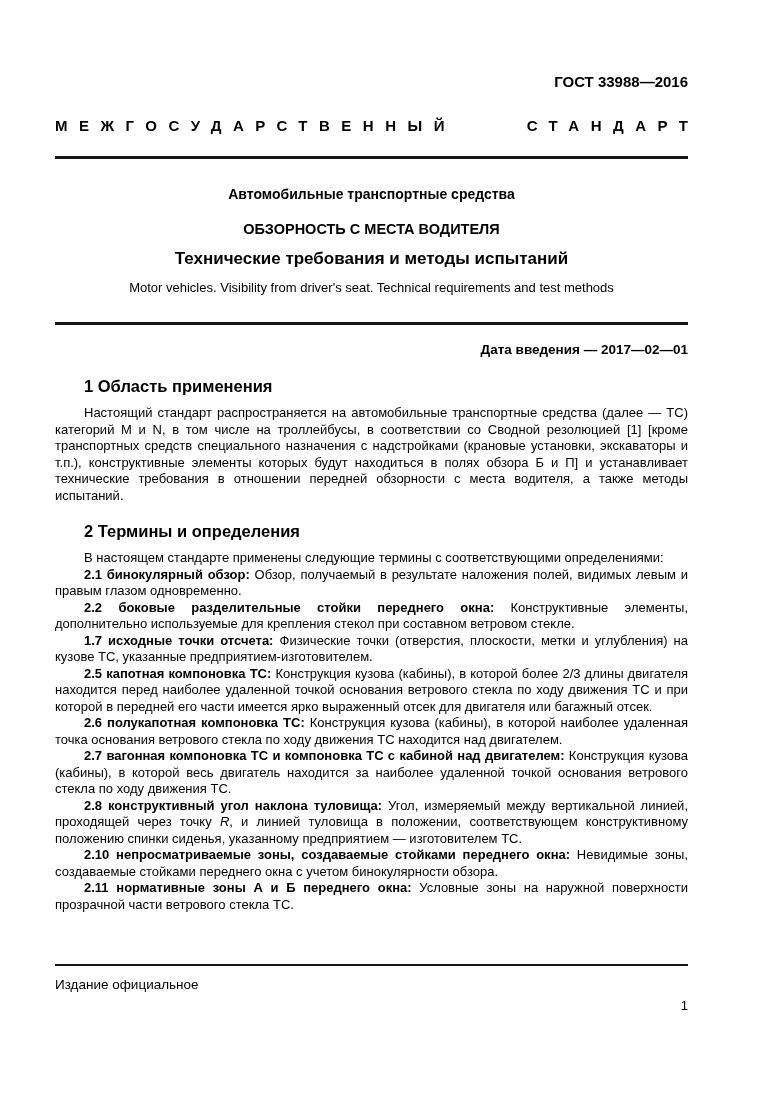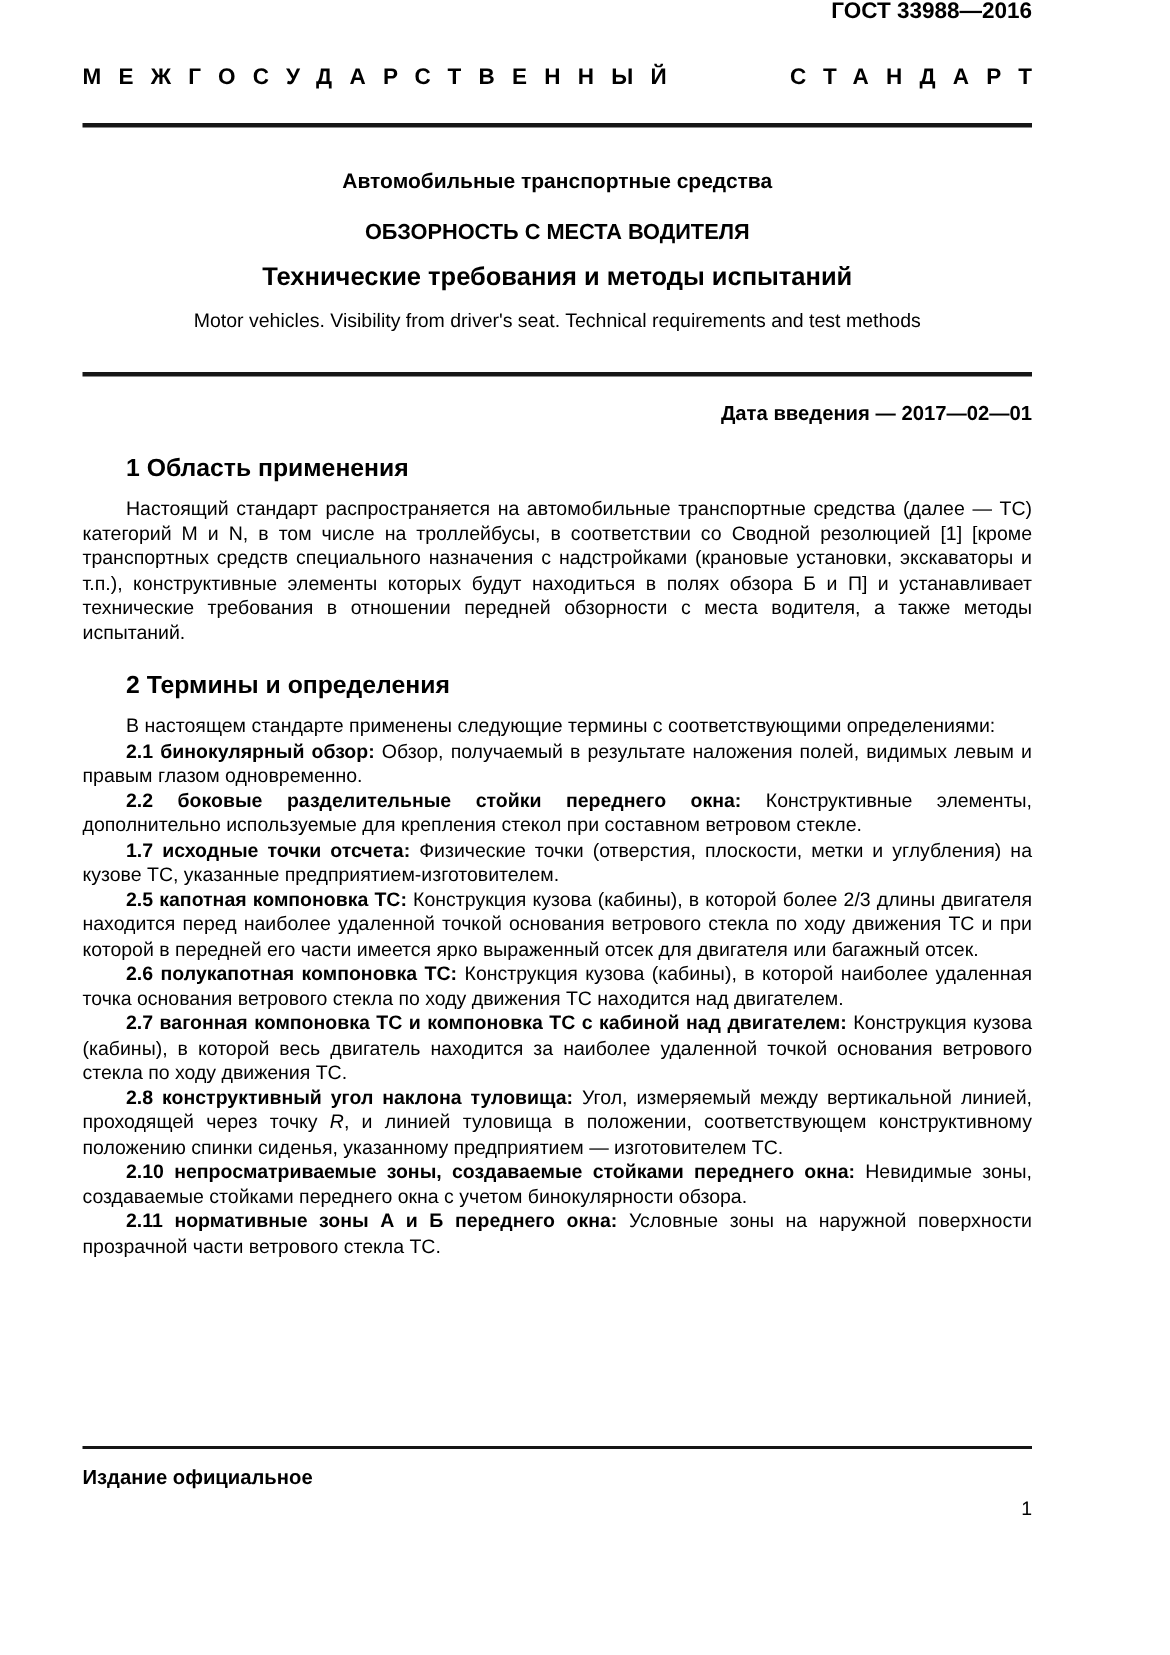--- a/index.html
+++ b/index.html
@@ -12,20 +12,21 @@
     font-family:"Liberation Sans", sans-serif;
     overflow:hidden;
   }
   .content{
     position:absolute;
     left:55px;
     top:0;
     width:633px;
   }
   .std-number{
+    padding-top:74px;
     text-align:right;
     font-weight:700;
     font-size:15px;
     line-height:16px;
   }
   .std-type{
     margin-top:27px;
     display:flex;
     justify-content:space-between;
     font-weight:700;
@@ -46,21 +47,21 @@
   .body-text{
     margin:9px 0 0 0;
     font-size:13px;
     line-height:16.5px;
     text-align:justify;
     text-indent:29px;
   }
   .term{margin:0;}
   .term b{font-weight:700;}
   .footer-rule{position:absolute;left:55px;width:633px;top:964px;height:2px;background:#161616;}
-  .edition{position:absolute;left:55px;top:977px;font-weight:700;font-size:13.5px;line-height:16px;}
+  .edition{position:absolute;left:55px;top:977px;font-weight:400;font-size:13.5px;line-height:16px;}
   .page-num{position:absolute;left:55px;width:633px;top:998px;text-align:right;font-size:13px;line-height:15px;}
 </style>
 </head>
 <body>
 
 <div class="page">
   <div class="content">
 
     <div class="std-number">ГОСТ 33988—2016</div>
 

